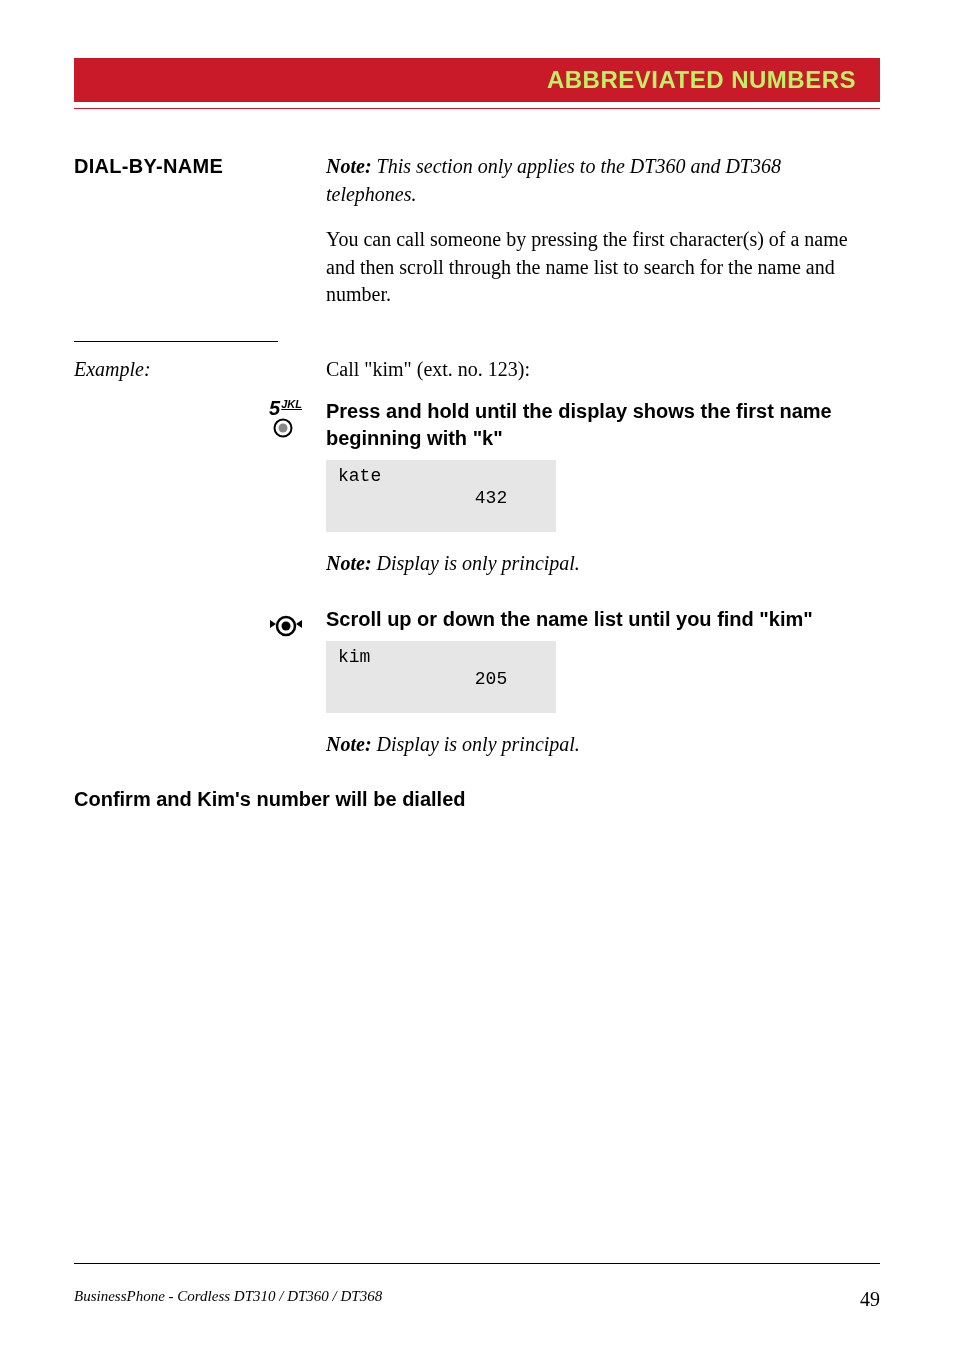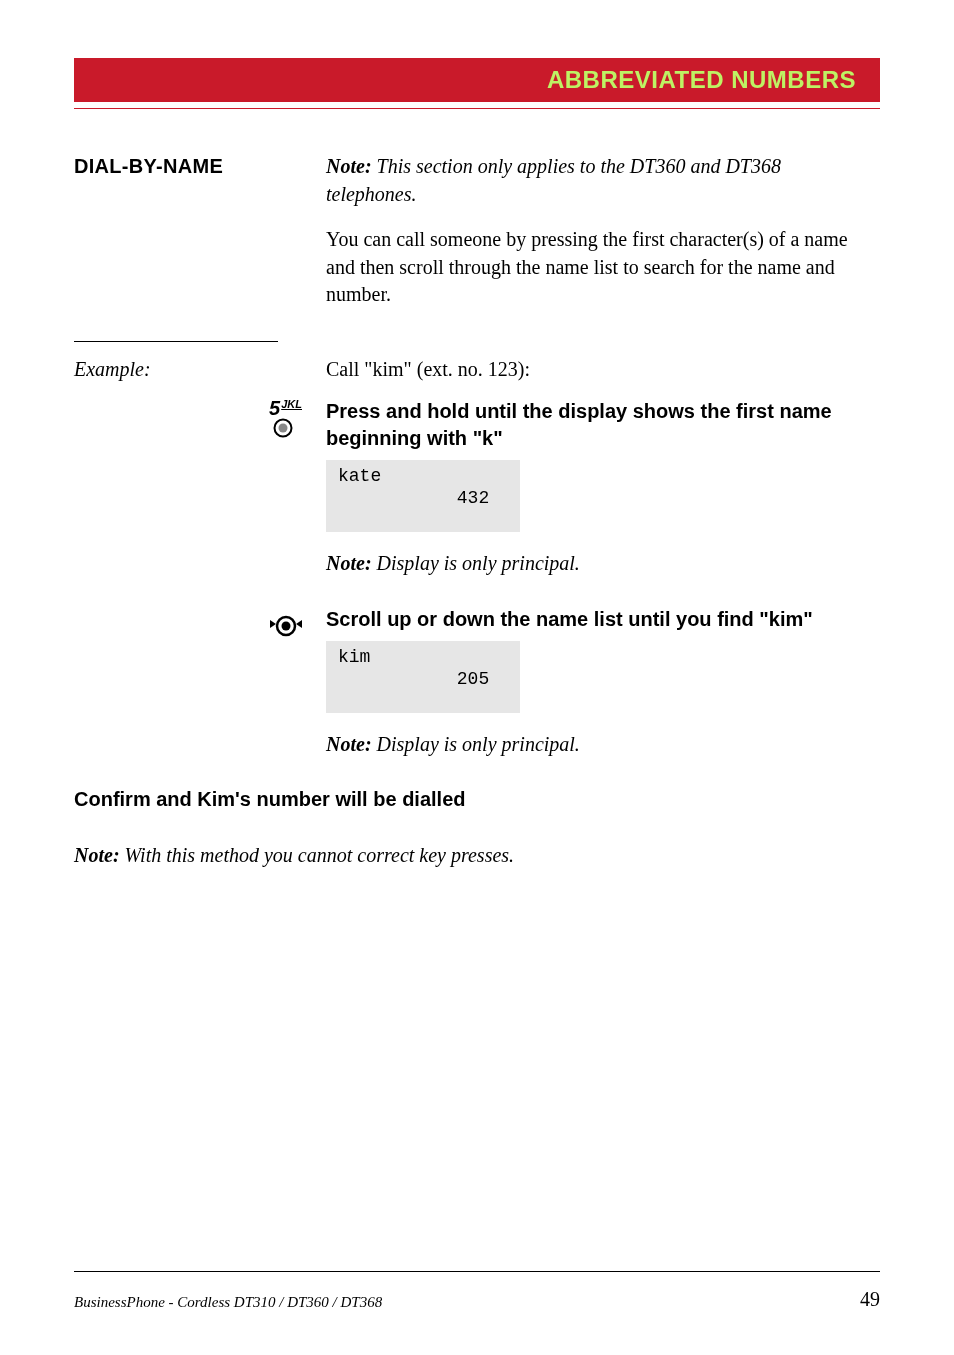--- a/index.html
+++ b/index.html
@@ -73,21 +73,21 @@
   .italic { font-style: italic; }
   .boldital { font-weight: bold; font-style: italic; }
   .step-title {
     font-family: Arial, Helvetica, sans-serif;
     font-weight: bold;
     font-size: 20px;
     line-height: 1.36;
   }
   .display-box {
     background: #e6e6e6;
-    width: 194px;
+    width: 230px;
     height: 72px;
     margin-top: 8px;
     padding: 6px 12px;
     font-family: "Courier New", monospace;
     font-size: 18px;
   }
   .display-name { }
   .display-num { 
     padding-left: 100px;
     margin-top: 2px;
@@ -100,24 +100,24 @@
     margin-bottom: 14px;
   }
   .spacer-md { height: 18px; }
   .spacer-lg { height: 28px; }
   .footer {
     position: absolute;
     left: 74px;
     right: 74px;
     bottom: 44px;
     border-top: 1.5px solid #000;
-    padding-top: 16px;
+    padding-top: 24px;
     display: flex;
     justify-content: space-between;
-    align-items: flex-end;
+    align-items: flex-start;
   }
   .footer-text {
     font-style: italic;
     font-size: 15px;
   }
   .footer-page {
     font-size: 20px;
   }
   svg { display: block; }
 </style>
@@ -205,23 +205,20 @@
         <span class="boldital">Note:</span><span class="italic"> Display is only principal.</span>
       </p>
     </div>
   </div>
 
   <div class="two-col" style="margin-bottom:6px;">
     <div class="right-col">
       <div class="spacer-md"></div>
       <p class="step-title">Confirm and Kim's number will be dialled</p>
       <div class="spacer-lg"></div>
-      <p class="body-text">
-        <span class="boldital">Note:</span><span class="italic"> With this method you cannot correct key presses.</span>
-      </p>
     </div>
   </div>
 
 </div>
 
 <div class="footer">
   <span class="footer-text">BusinessPhone - Cordless DT310 / DT360 / DT368</span>
   <span class="footer-page">49</span>
 </div>
 

